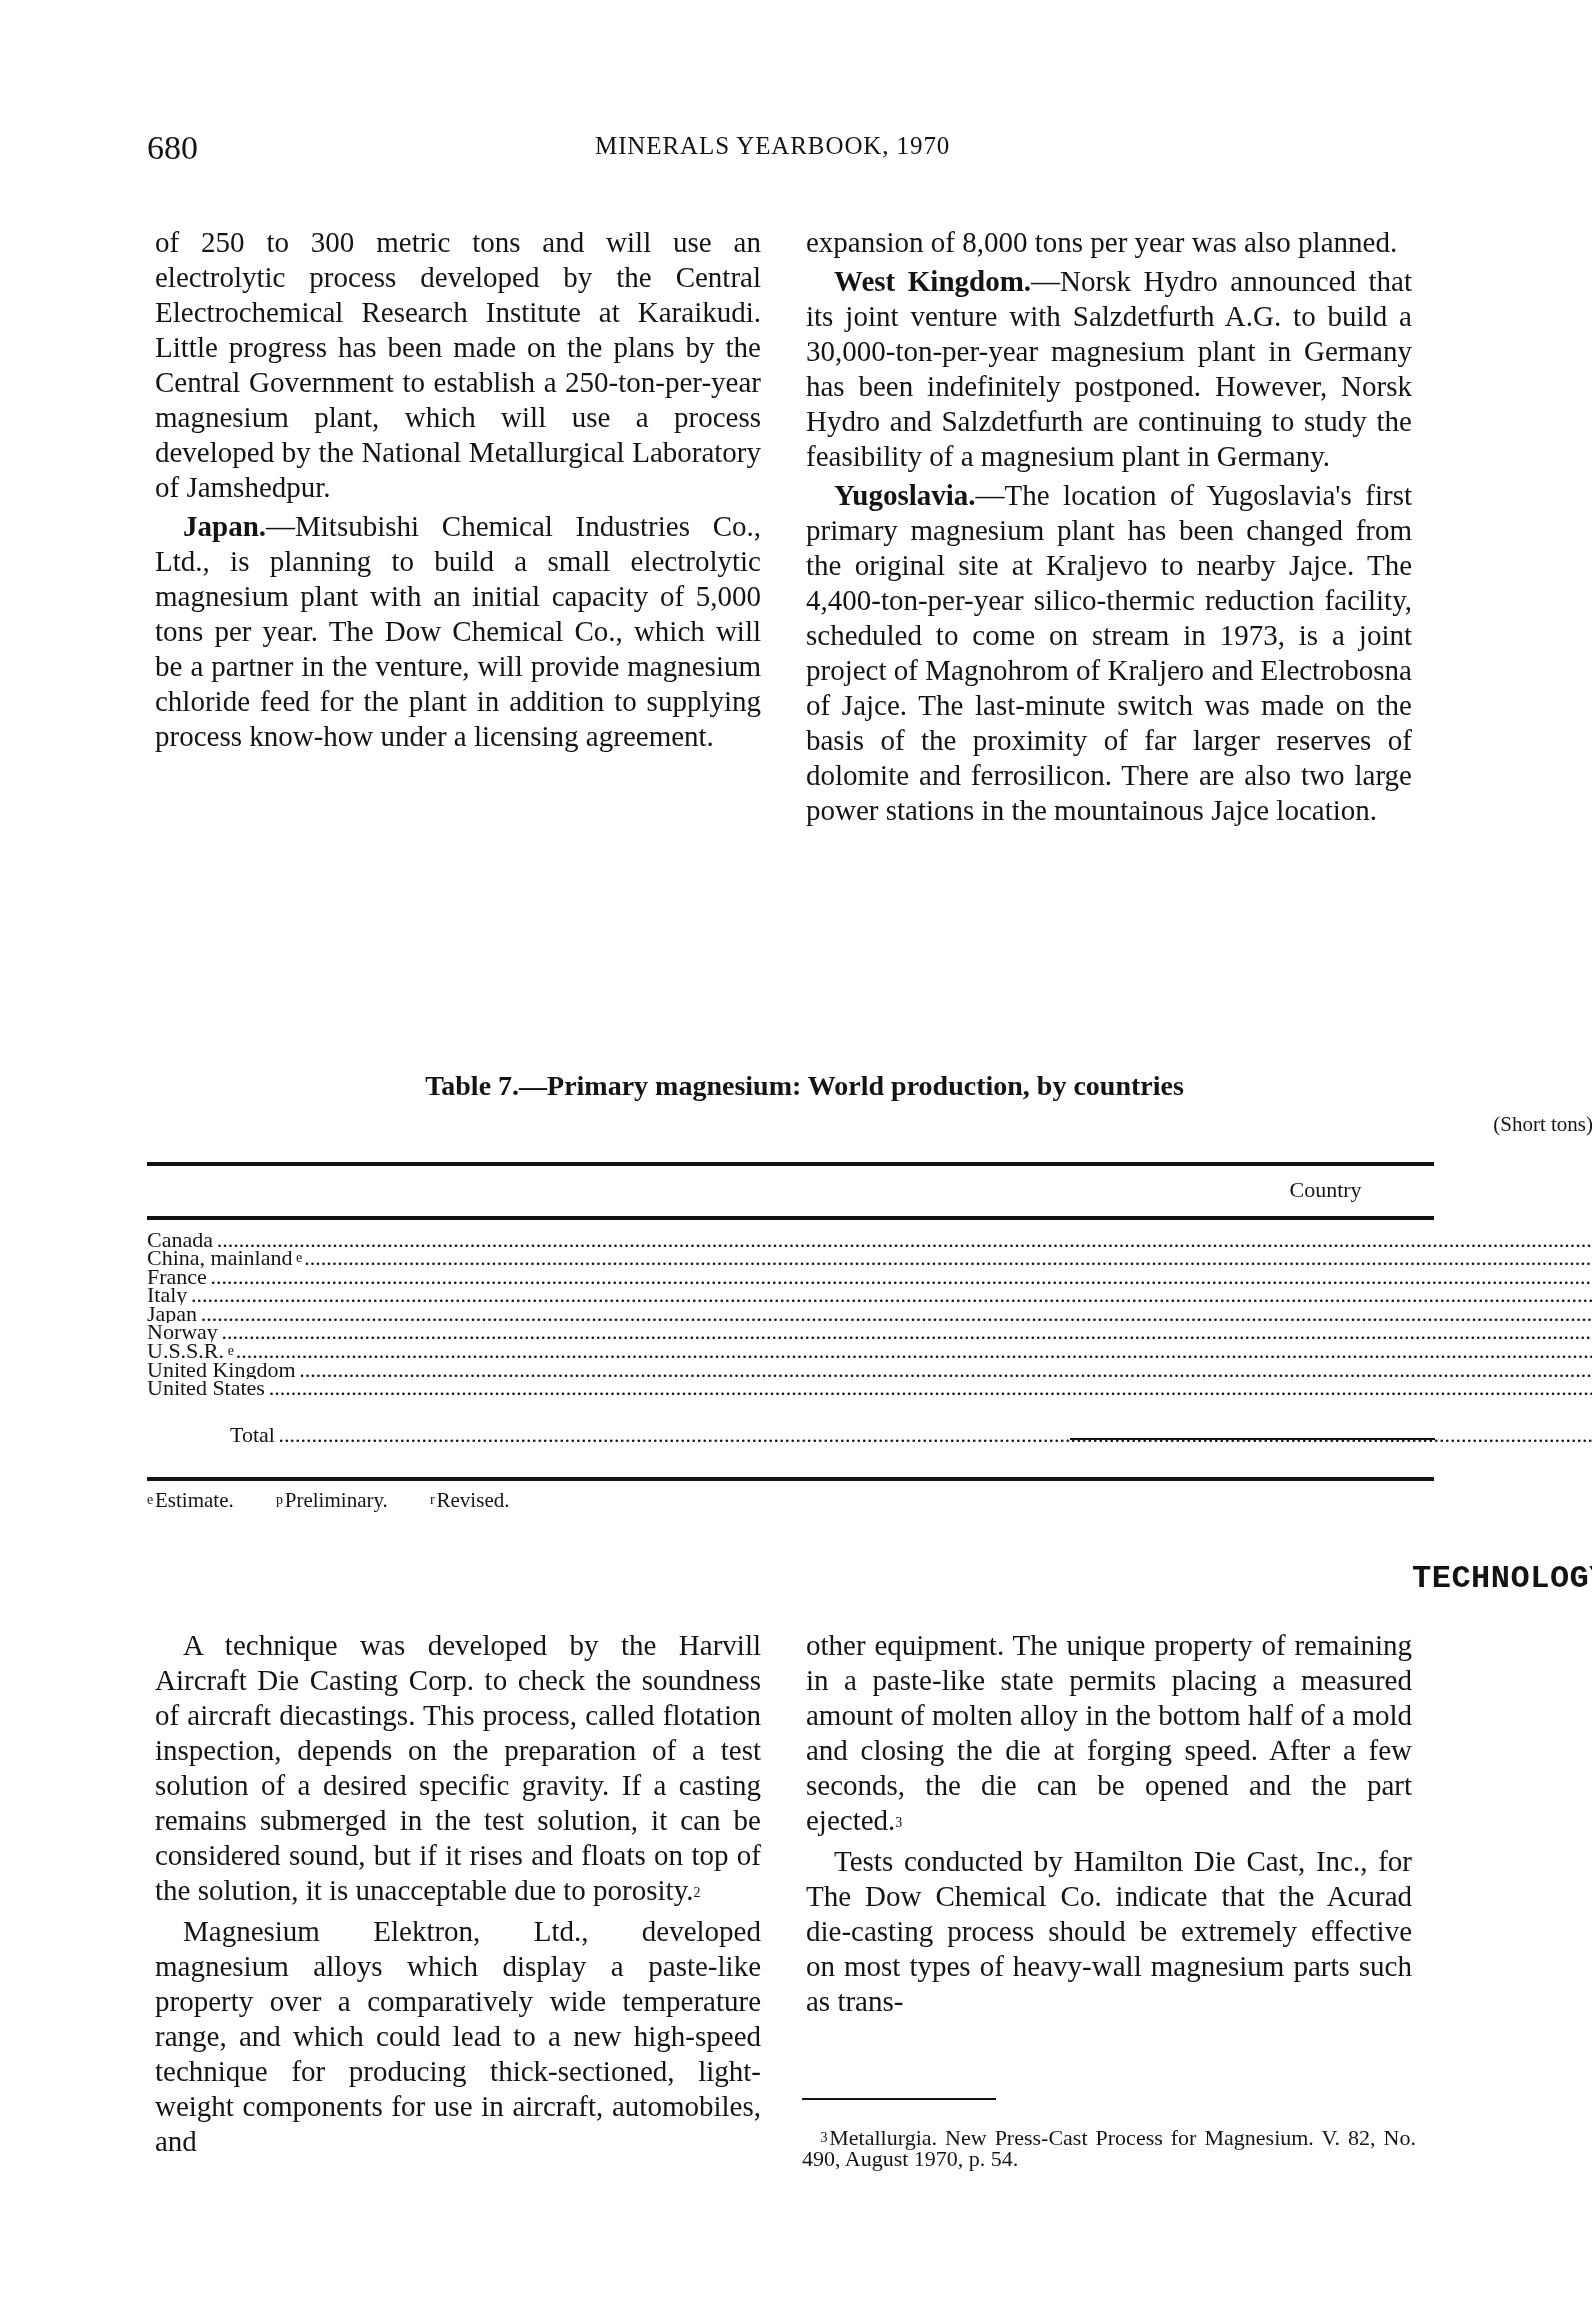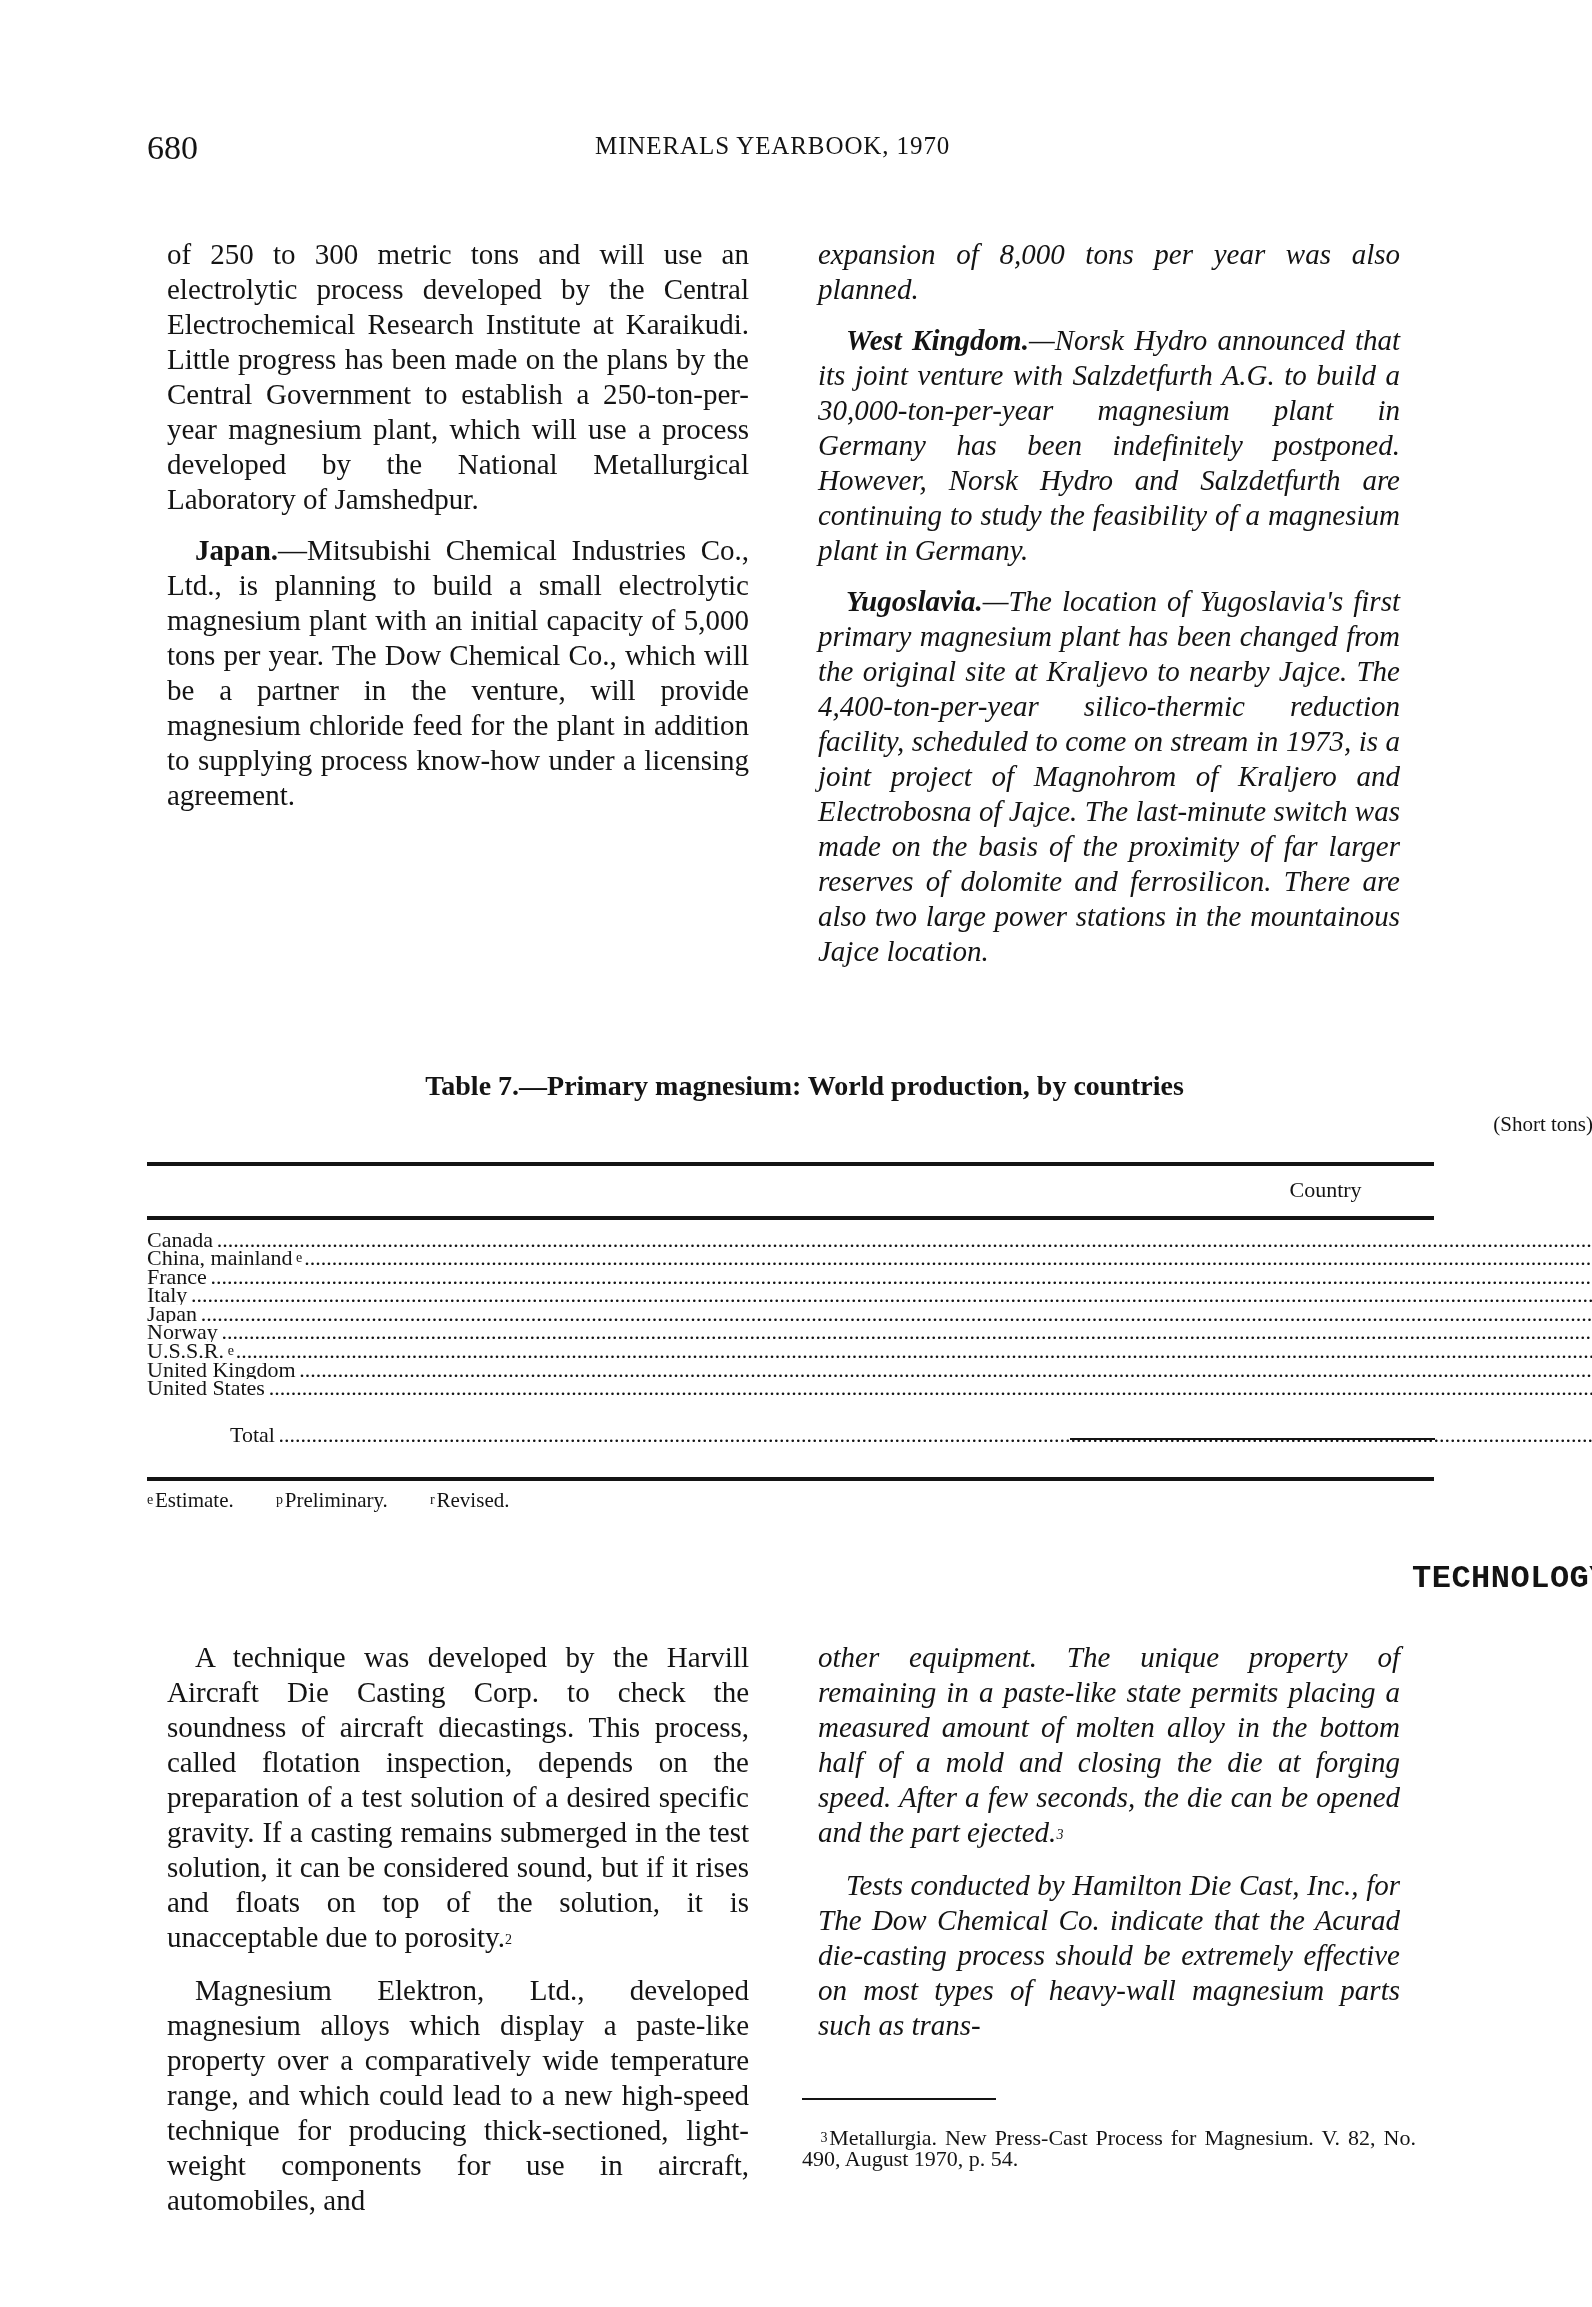--- a/index.html
+++ b/index.html
@@ -2,25 +2,25 @@
 <html style="font-size:7.4px"><head>
 <meta charset="utf-8">
 <style>
   html, body { margin:0; padding:0; background:#ffffff; }
   body { width:1593px; height:2532px; position:relative; color:#141414;
          font-family:"Liberation Serif","DejaVu Serif",serif; }
   .page { position:absolute; left:0; top:0; width:1593px; height:2532px; }
   .pageno { position:absolute; left:147px; top:129px; font-size:34px; }
   .running-head { position:absolute; left:595px; top:132px; font-size:25px; letter-spacing:0.9px;text-align:center; }
   .col { position:absolute; font-size:29px; line-height:35px; text-align:justify; hyphens:manual; }
-  .col p { margin:16px; }
+  .col p { margin:4px; }
   .col p.indent { text-indent:28px; }
   .col .lead { font-weight:bold; }
   .left { left:151px; width:614px; }
-  .right { left:802px; width:614px;font-style:italic; }
+  .right { left:802px; width:614px; }
   .top-cols { top:221px; }
   .tbl-title { position:absolute; left:0; width:1593px; top:1070px; text-align:center; font-weight:bold; font-size:28px;margin-left:8px; }
   .tbl-sub { position:absolute; left:0; width:1593px; top:1112px; text-align:right; font-size:21px; }
   .rule { position:absolute; background:#141414; }
   table.prod { position:absolute; left:147px; top:1163px; width:1287px; border-collapse:collapse;
                font-family:"Liberation Serif","DejaVu Serif",serif; font-size:22px; }
   table.prod th { font-weight:normal; padding:14px 0 15.7px 0; }
   table.prod td { padding:0; line-height:18.5px; }
   table.prod td.name { width:923px; white-space:nowrap; overflow:hidden; }
   table.prod td.name .lbl { background:#fff; padding-right:3.7px; }

